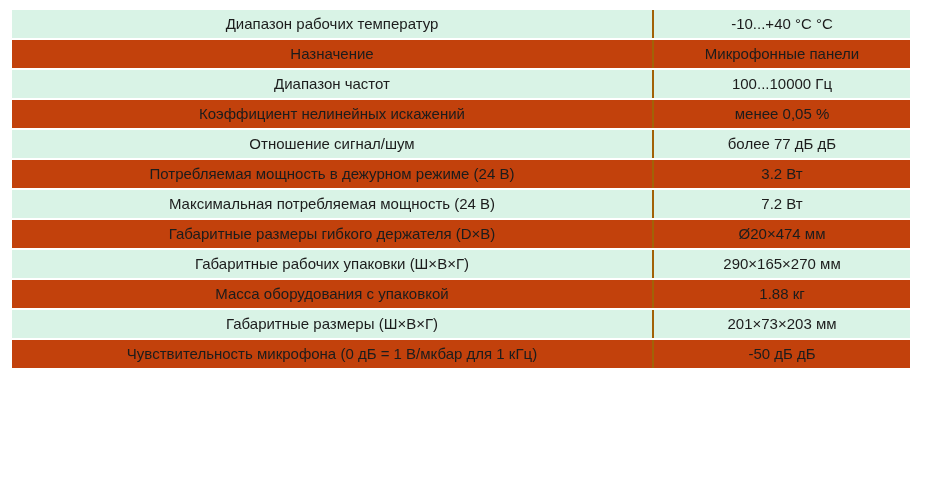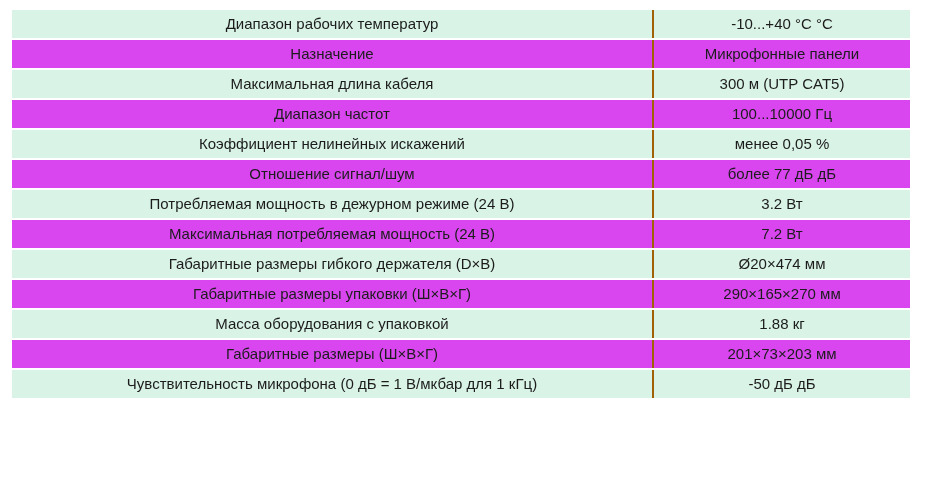--- a/index.html
+++ b/index.html
@@ -22,21 +22,21 @@
     border-spacing: 0 2px;
     table-layout: fixed;
   }
   .spec-table td {
     text-align: center;
     vertical-align: middle;
     padding: 4px 10px;
     line-height: 20px;
     font-size: 15px;
     color: #1c1c1c;
-    background: #d946ef;
+    background: #c2410c;
   }
   .spec-table td.label-cell {
     width: auto;
   }
   .spec-table td.value-cell {
     width: 236px;
     border-left: 2px solid #a16207;
   }
   .spec-table tr:nth-child(odd) td {
     background: #d9f3e6;
@@ -49,24 +49,20 @@
   <tbody>
     <tr>
       <td class="label-cell">Диапазон рабочих температур</td>
       <td class="value-cell">-10...+40 °С °С</td>
     </tr>
     <tr>
       <td class="label-cell">Назначение</td>
       <td class="value-cell">Микрофонные панели</td>
     </tr>
     <tr>
-      <td class="label-cell">Максимальная длина кабеля</td>
-      <td class="value-cell">300 м (UTP CAT5)</td>
-    </tr>
-    <tr>
       <td class="label-cell">Диапазон частот</td>
       <td class="value-cell">100...10000 Гц</td>
     </tr>
     <tr>
       <td class="label-cell">Коэффициент нелинейных искажений</td>
       <td class="value-cell">менее 0,05 %</td>
     </tr>
     <tr>
       <td class="label-cell">Отношение сигнал/шум</td>
       <td class="value-cell">более 77 дБ дБ</td>
@@ -77,21 +73,21 @@
     </tr>
     <tr>
       <td class="label-cell">Максимальная потребляемая мощность (24 В)</td>
       <td class="value-cell">7.2 Вт</td>
     </tr>
     <tr>
       <td class="label-cell">Габаритные размеры гибкого держателя (D×В)</td>
       <td class="value-cell">Ø20×474 мм</td>
     </tr>
     <tr>
-      <td class="label-cell">Габаритные размеры упаковки (Ш×В×Г)</td>
+      <td class="label-cell">Габаритные рабочих упаковки (Ш×В×Г)</td>
       <td class="value-cell">290×165×270 мм</td>
     </tr>
     <tr>
       <td class="label-cell">Масса оборудования с упаковкой</td>
       <td class="value-cell">1.88 кг</td>
     </tr>
     <tr>
       <td class="label-cell">Габаритные размеры (Ш×В×Г)</td>
       <td class="value-cell">201×73×203 мм</td>
     </tr>

